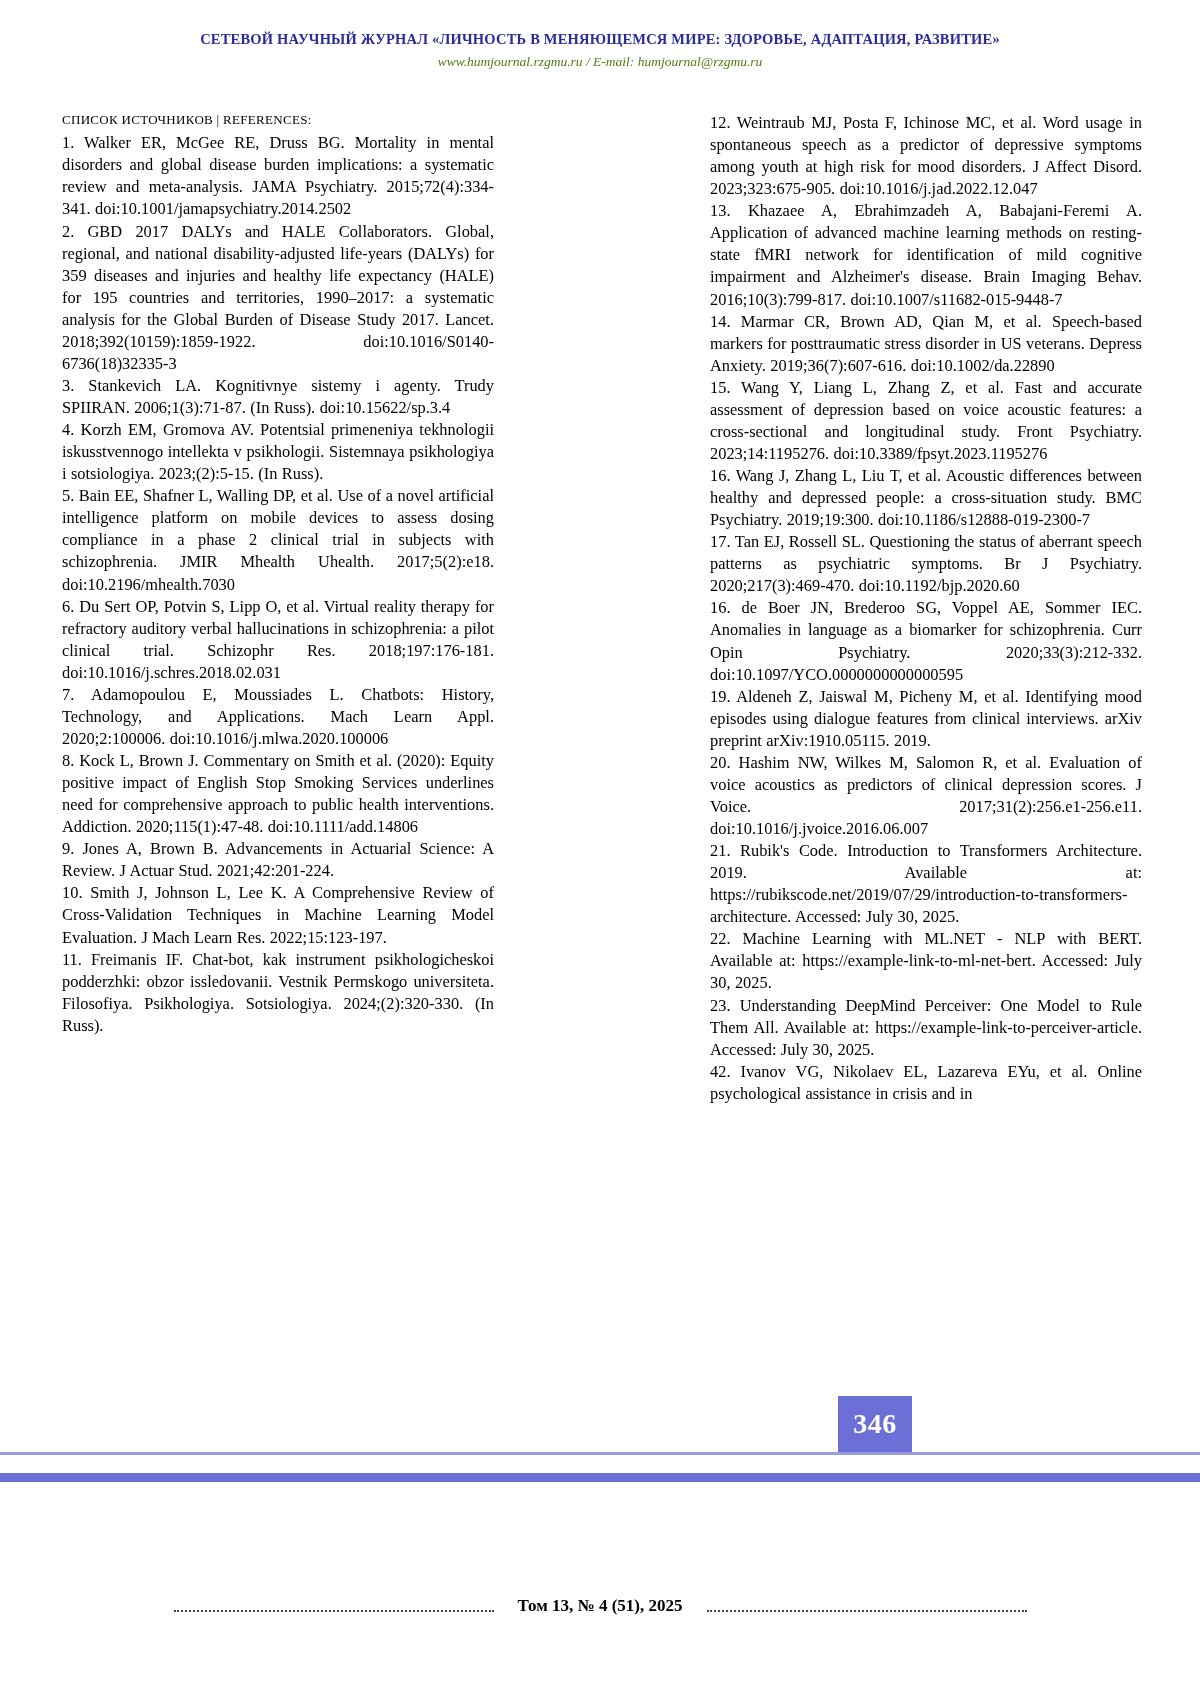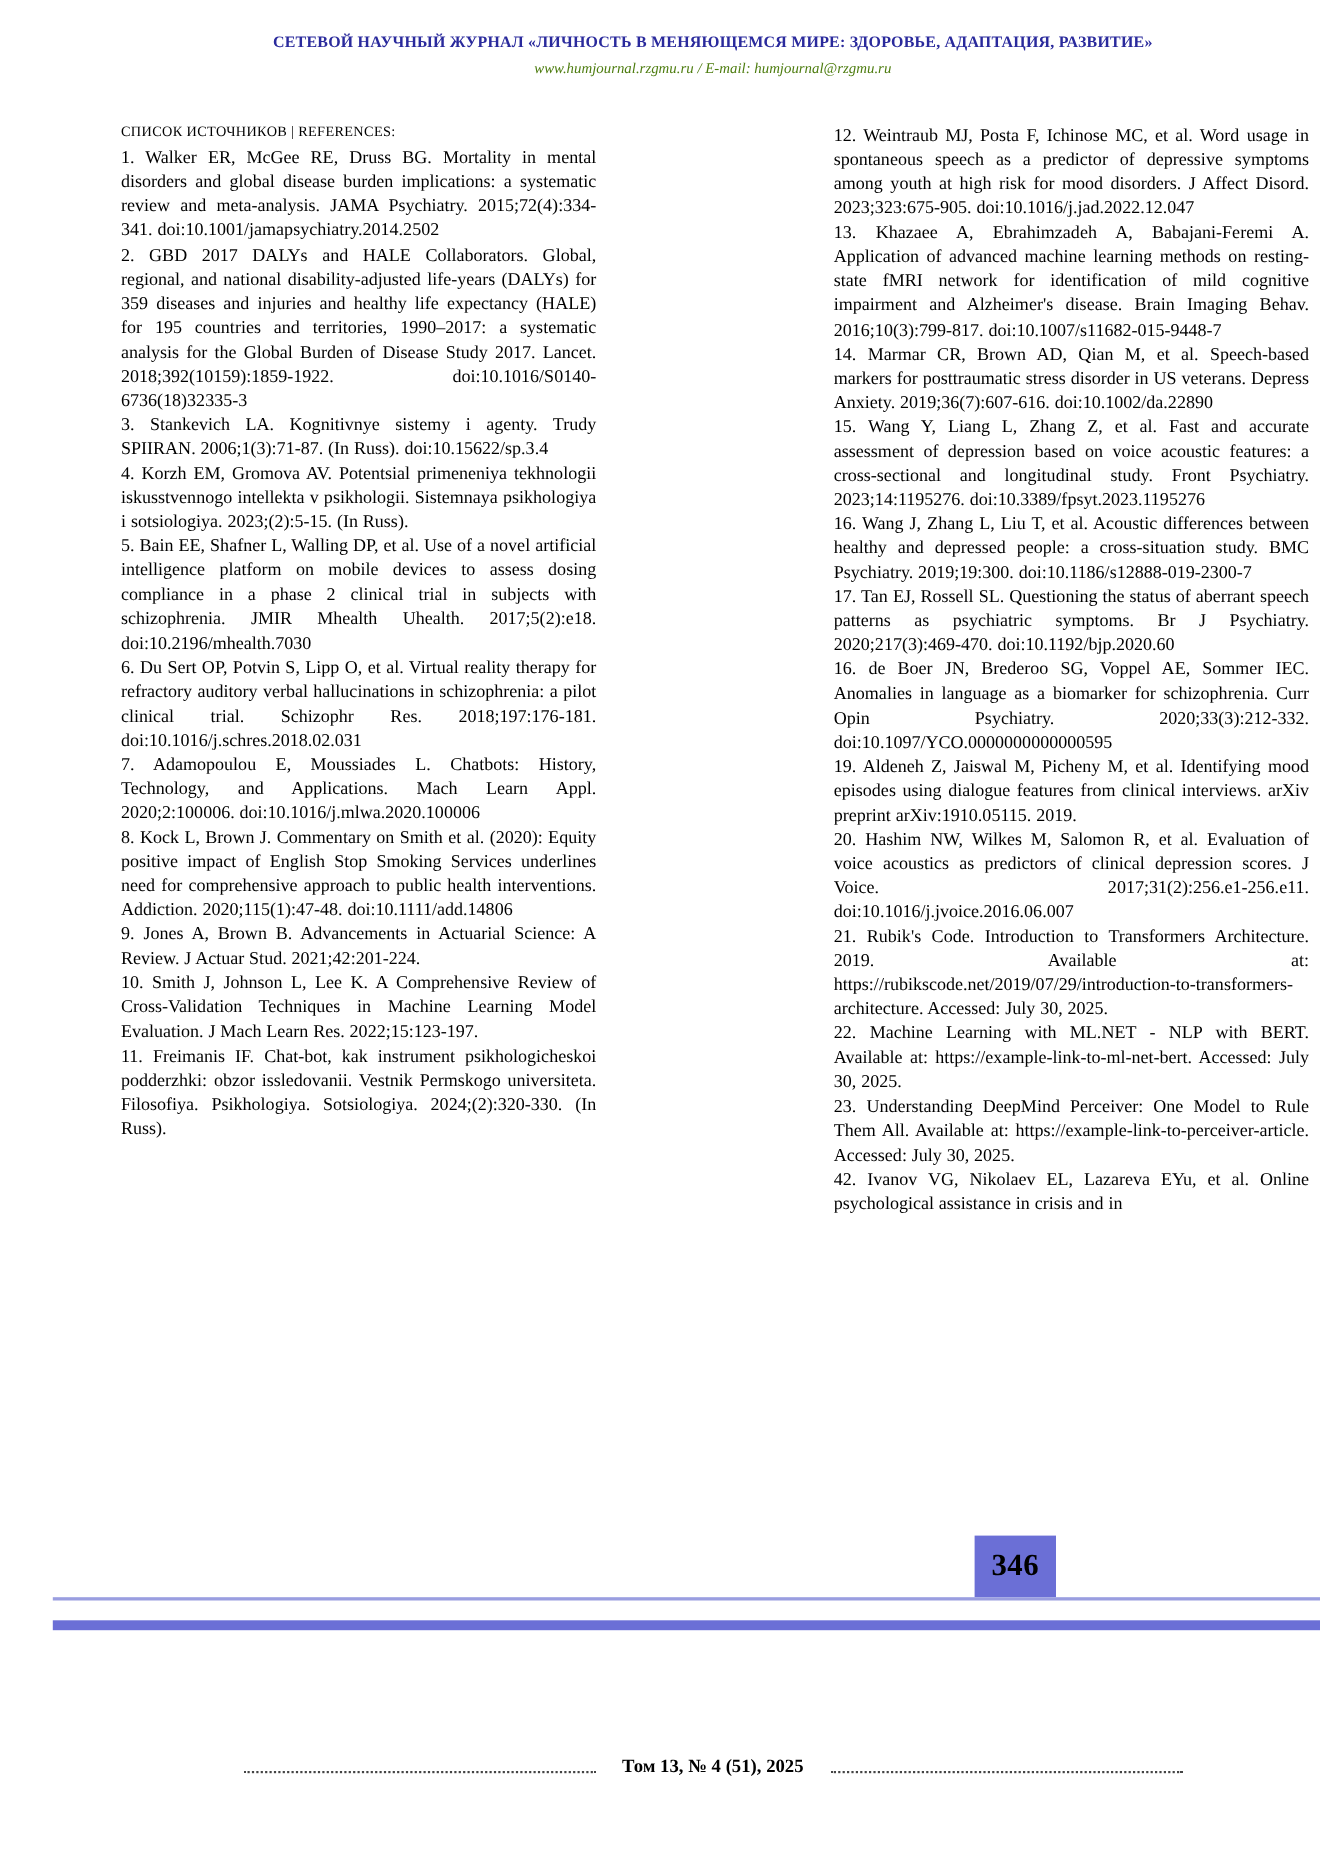--- a/index.html
+++ b/index.html
@@ -15,21 +15,20 @@
     color: #000000;
     position: relative;
     overflow: hidden;
   }
 
   .page {
     position: relative;
     width: 968px;
     height: 1697px;
     box-sizing: border-box;
-    margin-left: 48px;
   }
 
   
   .journal-header {
     position: absolute;
     top: 30px;
     left: 0;
     width: 1200px;
     text-align: center;
   }
@@ -84,21 +83,21 @@
   }
 
   
   .page-number-badge {
     position: absolute;
     right: 56px;
     top: 1396px;
     width: 74px;
     height: 56px;
     background: #6b6fd6;
-    color: #000000;
+    color: #ffffff;
     font-family: "Liberation Serif", serif;
     font-size: 28px;
     font-weight: bold;
     display: flex;
     align-items: center;
     justify-content: center;
     letter-spacing: 0.5px;
   }
 
   

